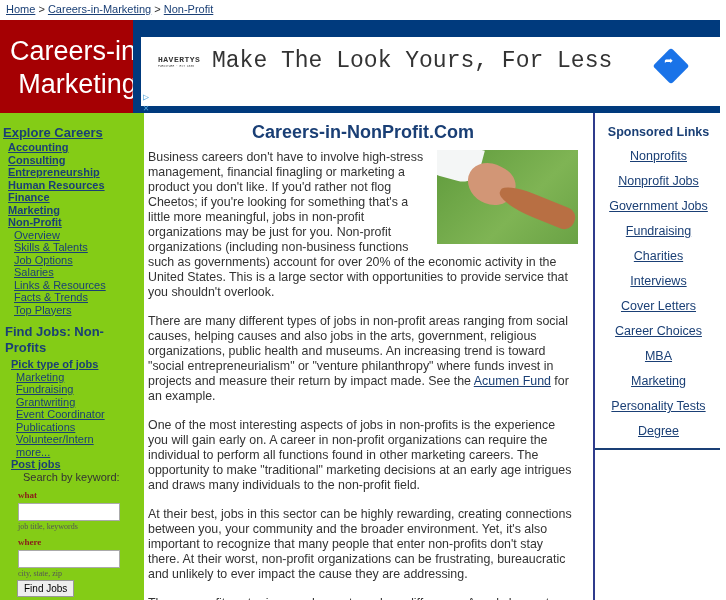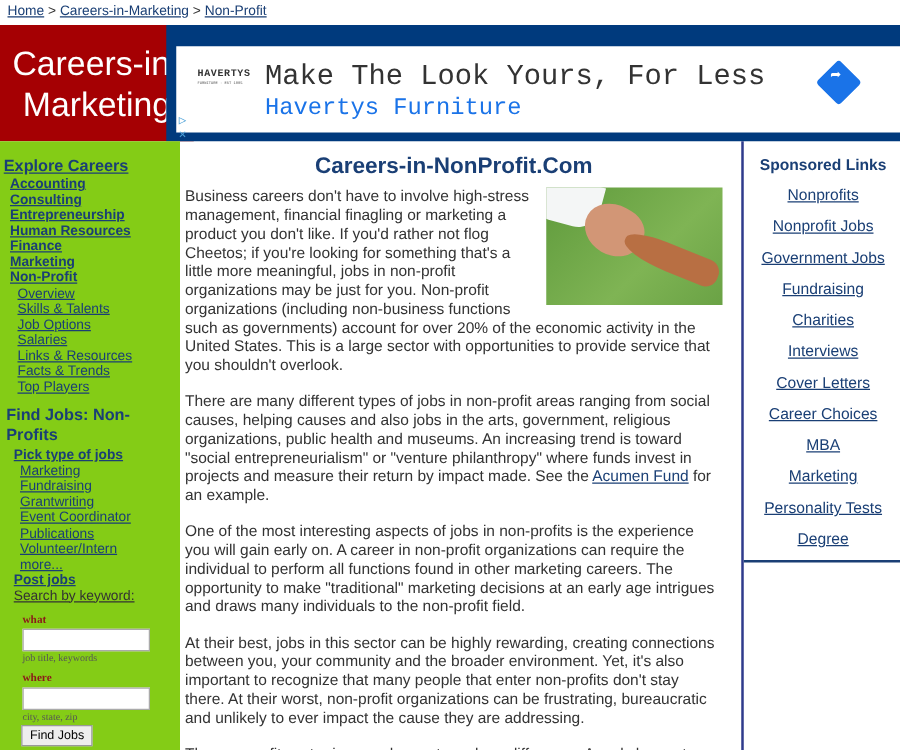--- a/index.html
+++ b/index.html
@@ -18,21 +18,21 @@
   .ad-sub { position:absolute; left:71px; top:38px; font-size:19px; color:#1a73e8; white-space:nowrap; }
   .ad-arrow { position:absolute; left:517px; top:16px; width:26px; height:26px; background:#1a73e8; transform:rotate(45deg); border-radius:3px; }
   .ad-arrow span { position:absolute; left:4px; top:3px; color:#fff; font-size:14px; font-weight:bold; transform:rotate(-45deg); }
   .sidebar { position:absolute; left:0; top:113px; width:144px; height:487px; background:#84cc16; font-size:11px; }
   .sb-h { font-size:13px; font-weight:bold; color:#1a3f75; margin:12px 0 1px 3px; text-decoration:underline; }
   .sb-h2 { font-size:13px; font-weight:bold; color:#1a3f75; margin:8px 0 2px 5px; line-height:16px; }
   .sb-l1 { display:block; margin-left:8px; font-weight:bold; line-height:12.5px; color:#1a3f75; }
   .sb-l2 { display:block; margin-left:14px; line-height:12.5px; color:#1a3f75; }
   .sb-l1b { display:block; margin-left:11px; font-weight:bold; line-height:12.5px; color:#1a3f75; }
   .sb-l2b { display:block; margin-left:16px; line-height:12.5px; color:#1a3f75; }
-  .sb-txt { display:block; margin-left:11px; line-height:13px; color:#333;text-decoration:underline; }
+  .sb-txt { display:block; margin-left:23px; line-height:13px; color:#333; }
   .form-lbl { display:block; margin:6px 0 0 18px; font-family:"Liberation Serif", serif; font-weight:bold; font-size:9px; color:#8b1a1a; }
   .form-in { display:block; margin:3px 0 0 18px; width:96px; height:14px; border:1px solid #aaa; background:#fff; }
   .form-hint { display:block; margin:1px 0 0 18px; font-family:"Liberation Serif", serif; font-size:8px; color:#555; }
   .form-btn { display:block; margin:2px 0 0 17px; font-size:10px; padding:2px 6px; border:1px solid #999; background:#eee; color:#000; font-family:"Liberation Sans", sans-serif; }
   .main { position:absolute; left:148px; top:113px; width:430px; font-size:12.4px; line-height:15px; color:#333; }
   .title { text-align:center; font-size:18px; font-weight:bold; color:#1a3f75; margin:12px 0 10px 0; }
   .main p { margin:0 0 14px 0; }
   .photo { float:right; width:141px; height:94px; margin:0 0 6px 6px; background:linear-gradient(135deg,#5f9a3c,#7fb454 60%,#6aa245); position:relative; overflow:hidden; }
   .photo .sleeve { position:absolute; left:-4px; top:-6px; width:48px; height:36px; background:#f4f6f6; border-radius:0 0 18px 10px; transform:rotate(15deg); }
   .photo .hand1 { position:absolute; left:30px; top:14px; width:48px; height:40px; background:#d29676; border-radius:50% 40% 50% 50%; transform:rotate(30deg); }
@@ -58,21 +58,20 @@
   <div>Marketing</div>
 </div>
 
 <div class="adbar">
   <div class="ad">
     <div class="ad-brand">HAVERTYS</div>
     <div class="ad-brand-sub">FURNITURE · EST 1885</div>
     <div class="ad-play">▷</div>
     <div class="ad-close">✕</div>
     <div class="ad-head">Make The Look Yours, For Less</div>
-    <div class="ad-sub">Havertys Furniture</div>
     <div class="ad-arrow">
       <span>➦</span>
     </div>
   </div>
 </div>
 
 <div class="sidebar">
   <div class="sb-h">Explore Careers</div>
   <a href="#" class="sb-l1">Accounting</a>
   <a href="#" class="sb-l1">Consulting</a>

